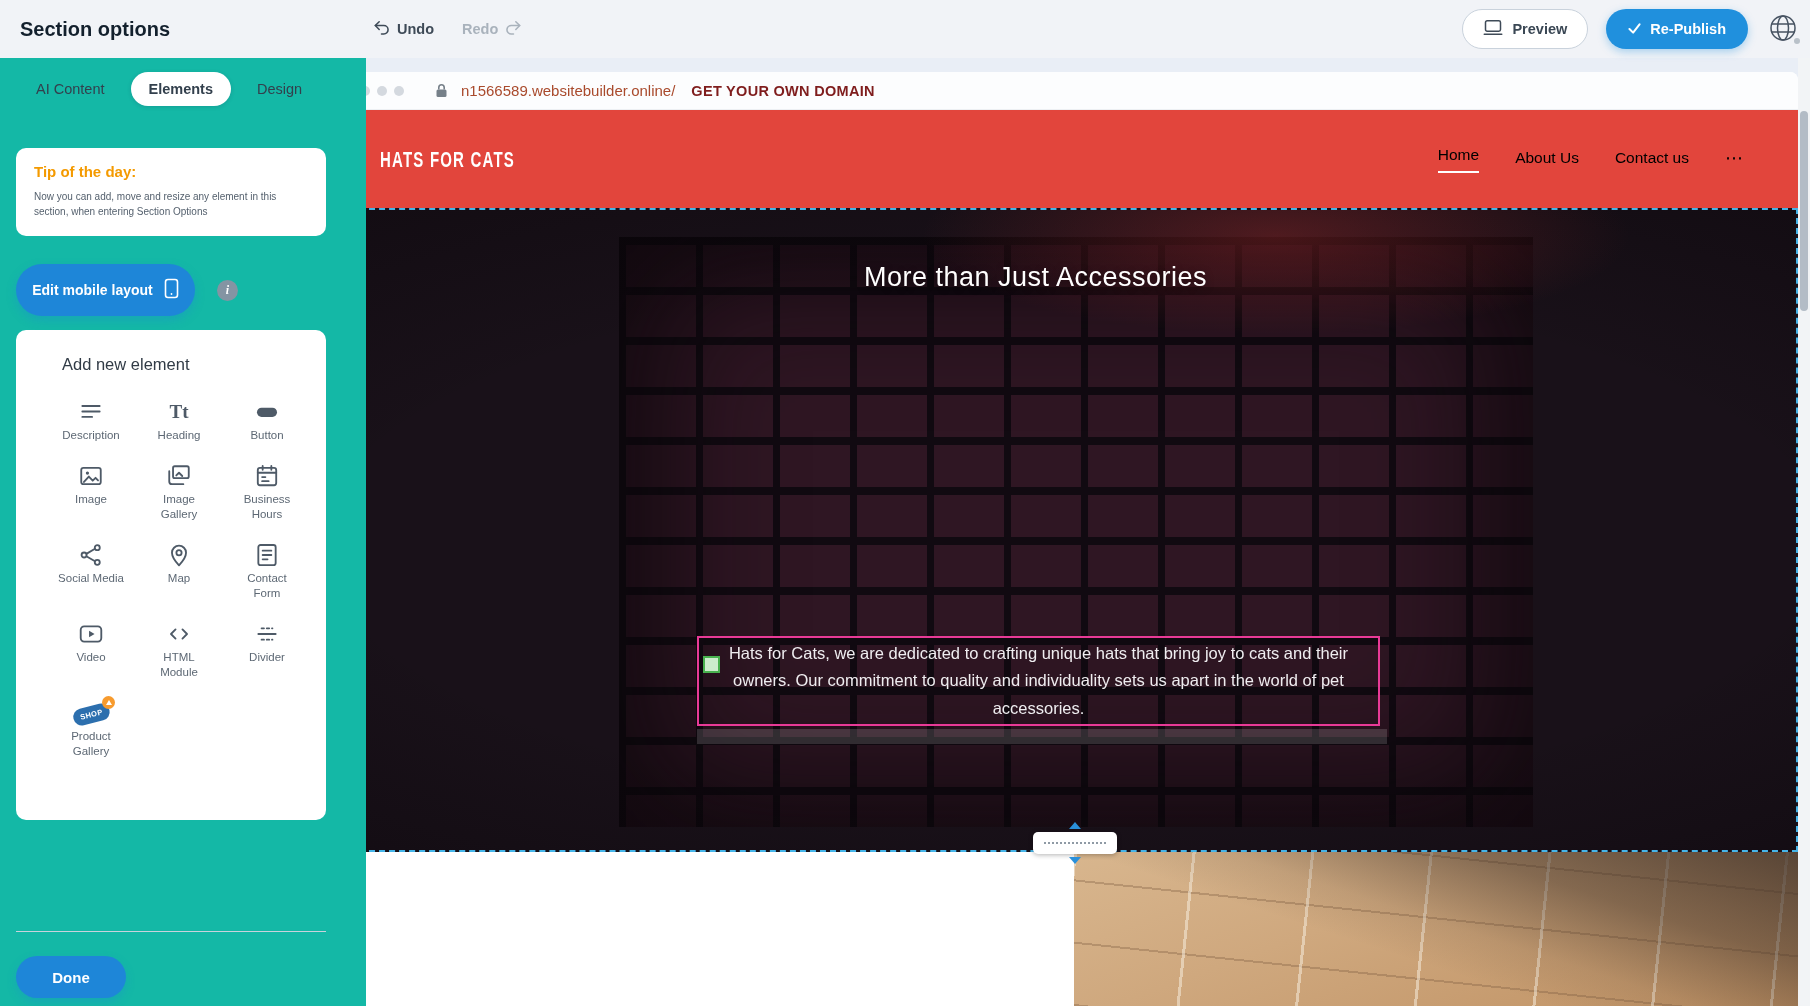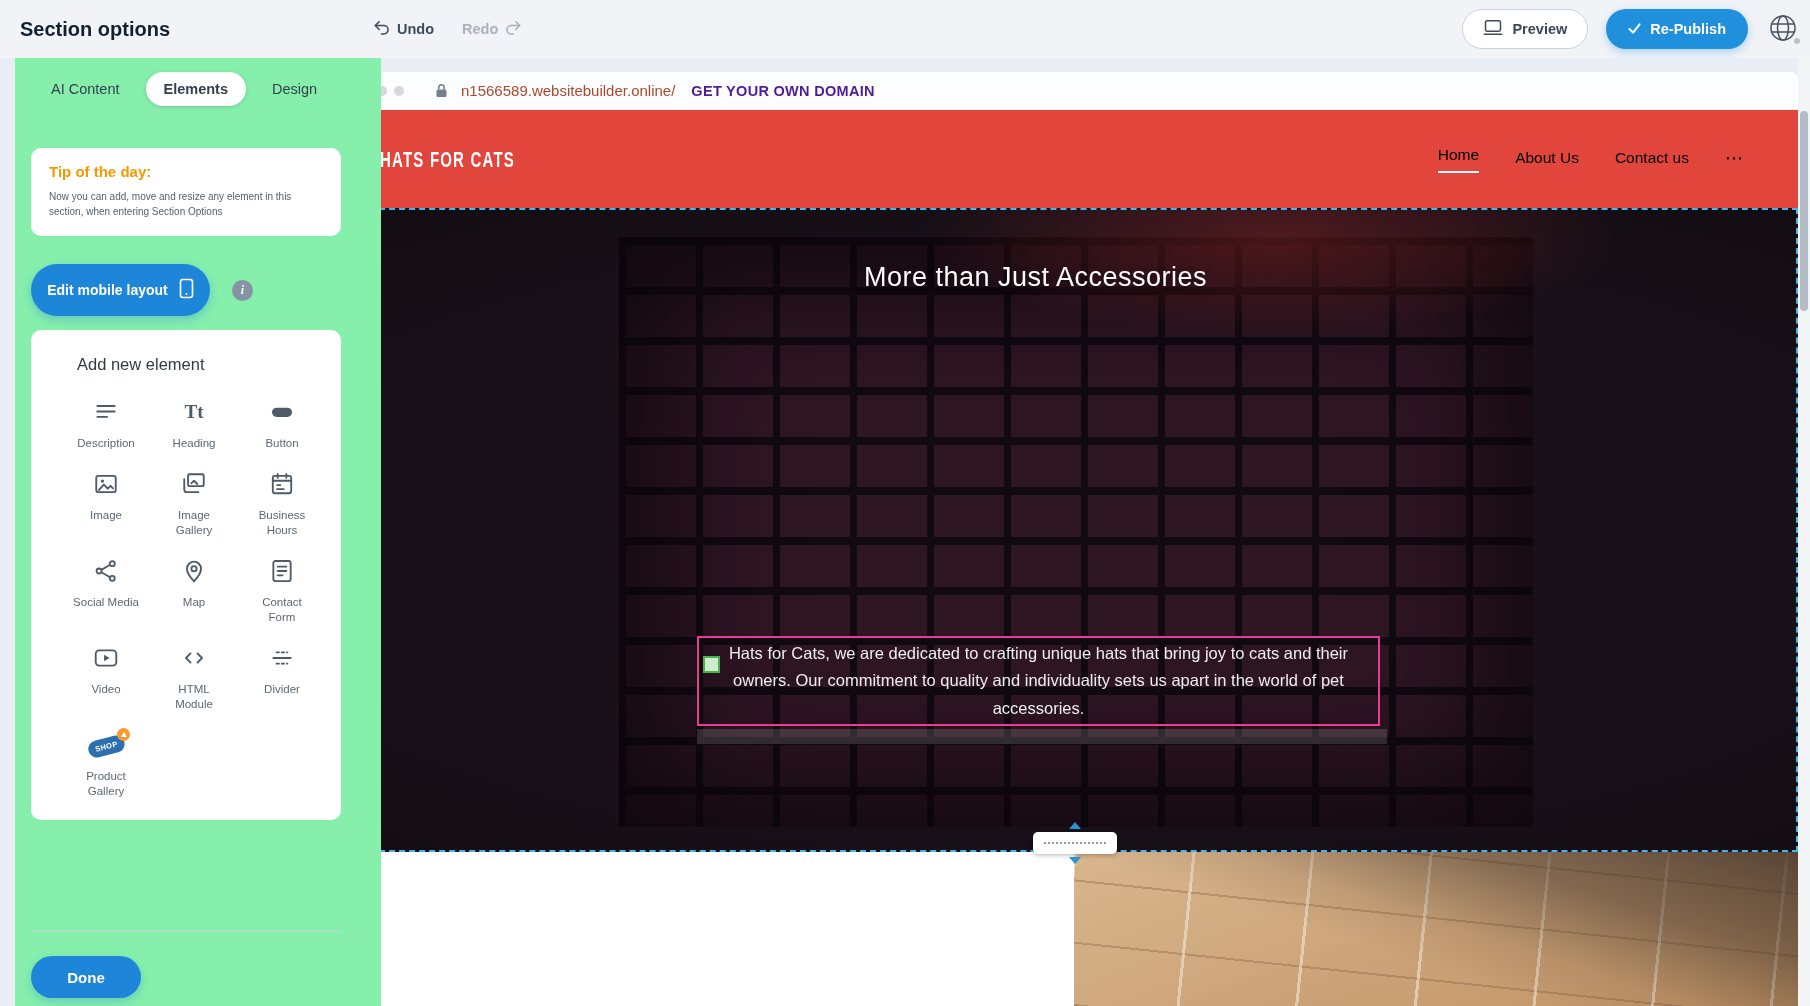--- a/index.html
+++ b/index.html
@@ -22,21 +22,21 @@
                  padding:0 20px; display:flex; align-items:center; gap:9px;
                  font-size:14.5px; font-weight:700; color:#3a4754; }
   .btn-republish { height:40px; border-radius:20px; background:#2090dd; padding:0 22px;
                    display:flex; align-items:center; gap:9px; color:#fff; font-size:14.5px; font-weight:700;
                    box-shadow:0 3px 8px rgba(32,144,221,.35); }
   .btn-globe { position:relative; width:34px; height:34px; display:flex; align-items:center; justify-content:center; }
   .globe-dot { position:absolute; right:-2px; bottom:0; width:10px; height:10px; border-radius:50%;
                background:#b9c1c9; border:2px solid #f1f3f7; }
 
   
-  .sidebar { position:absolute; left:0; top:58px; width:366px; bottom:0; background:#86efac; z-index:10;margin-left:15px; }
+  .sidebar { position:absolute; left:0; top:58px; width:366px; bottom:0; background:#14b8a6; z-index:10; }
   .tabs { position:absolute; left:18px; top:14px; display:flex; align-items:center; gap:8px; }
   .tab { padding:9px 18px; font-size:14.5px; color:#33404d; border-radius:18px; }
   .tab.active { background:#fff; font-weight:700; box-shadow:0 1px 4px rgba(25,45,75,.18); }
 
   .tip-card { position:absolute; left:16px; top:90px; width:310px; background:#fff; border-radius:10px;
               padding:15px 18px 17px 18px; }
   .tip-title { color:#f49a00; font-weight:700; font-size:15px; }
   .tip-body { margin-top:9px; font-size:10px; color:#55616e; line-height:1.5; }
 
   .mobile-row { position:absolute; left:16px; top:206px; display:flex; align-items:center; gap:22px; }
@@ -44,21 +44,21 @@
                 font-weight:700; font-size:14px; display:flex; align-items:center; justify-content:center; gap:11px;
                 box-shadow:0 4px 10px rgba(30,134,216,.35); }
   .info-dot { width:21px; height:21px; border-radius:50%; background:#8494a3; color:#fff;
               display:flex; align-items:center; justify-content:center;
               font-size:12px; font-weight:700; font-family:"Liberation Serif", serif; font-style:italic; }
 
   .add-card { position:absolute; left:16px; top:272px; width:310px; height:490px; background:#fff;
               border-radius:10px; padding-top:25px;padding-left:12px; }
   .add-title { margin-left:34px; font-size:16.5px; font-weight:500; color:#313b46; }
   .el-grid { margin:20px 0 0 19px; display:grid; grid-template-columns:repeat(3,88px); row-gap:15px; }
-  .el-cell { display:flex; flex-direction:column; align-items:center; gap:10px; padding-top:4px; }
+  .el-cell { display:flex; flex-direction:column; align-items:center; gap:2px; padding-top:4px; }
   .el-icon { height:28px; display:flex; align-items:center; justify-content:center; color:#4e5a67; position:relative; }
   .el-label { font-size:11.5px; color:#5d6874; text-align:center; line-height:1.3; max-width:66px; }
   .icon-tt { font-family:"Liberation Serif", serif; font-size:19px; font-weight:700; color:#4e5a67; }
   .pg-wrap { position:relative; display:inline-block; }
   .pg-tag { display:inline-block; background:#2c6fae; color:#fff; font-size:7.5px; font-weight:700;
             padding:4px 7px; border-radius:10px; transform:rotate(-14deg); letter-spacing:.4px; }
   .pg-plus { position:absolute; top:-7px; right:-6px; width:13px; height:13px; background:#f79b2e;
              border-radius:50%; display:flex; align-items:center; justify-content:center; }
   .pg-arrow { width:0; height:0; border-left:3px solid transparent; border-right:3px solid transparent;
               border-bottom:5px solid #fff; }
@@ -72,21 +72,21 @@
   
   .canvas { position:absolute; left:349px; top:72px; width:1449px; bottom:0; background:#fff;
             border-radius:8px 8px 0 0; overflow:hidden; }
 
   .browser-bar { position:absolute; left:0; top:0; width:100%; height:38px; background:#fcfdfe;
                  display:flex; align-items:center; border-bottom:1px solid #edf0f3; }
   .dots { display:flex; gap:7px; margin-left:11px; }
   .dot { width:10px; height:10px; border-radius:50%; background:#d4d9df; }
   .lock-wrap { margin-left:31px; display:flex; align-items:center; }
   .url { margin-left:13px; font-size:15px; color:#a94a2c; }
-  .domain-link { margin-left:16px; font-size:14.5px; font-weight:700; color:#4c1d95; letter-spacing:.3px; }
+  .domain-link { margin-left:16px; font-size:14.5px; font-weight:700; color:#7f1d1d; letter-spacing:.3px; }
 
   .site-header { position:absolute; left:0; top:38px; width:100%; height:98px; background:#e2453c; }
   .logo { position:absolute; left:31px; top:50%; transform:translateY(-50%) scaleY(1.45);
           transform-origin:left center; color:#fff; font-weight:800; font-size:15px; letter-spacing:1.2px; }
   .nav { position:absolute; right:54px; top:0; height:100%; display:flex; align-items:center; gap:36px;
          color:#000000; font-size:15.5px; }
   .nav-item { padding-bottom:2px; }
   .nav-item.active { border-bottom:2px solid #fff; padding-bottom:7px; }
   .nav-more { font-size:18px; letter-spacing:1px; }
 

